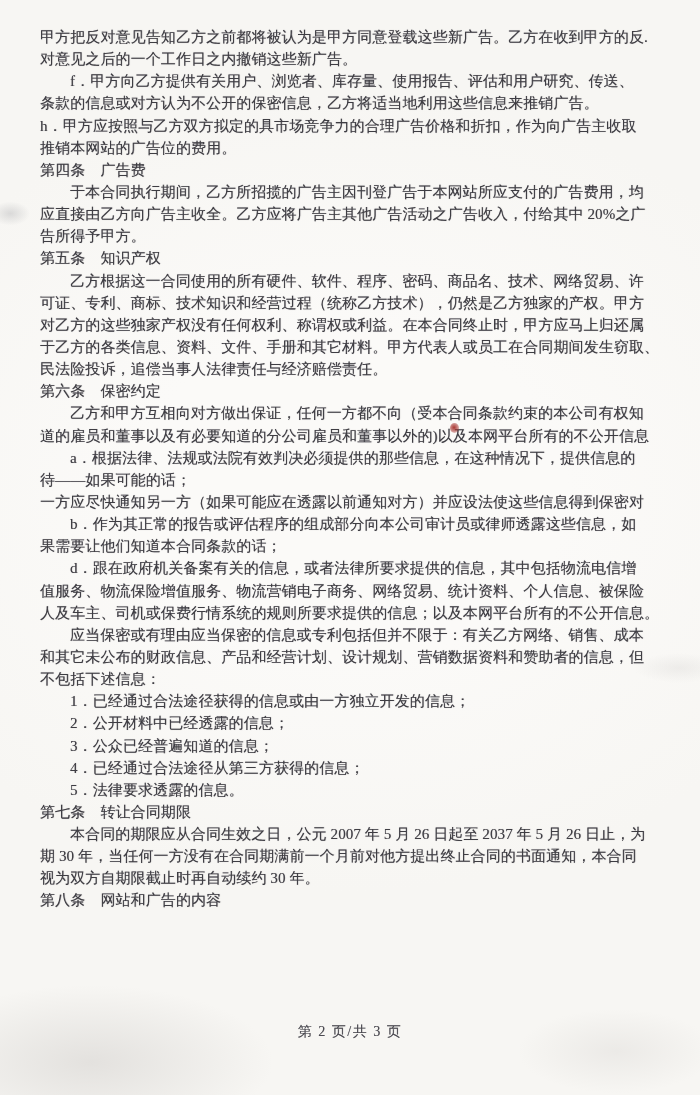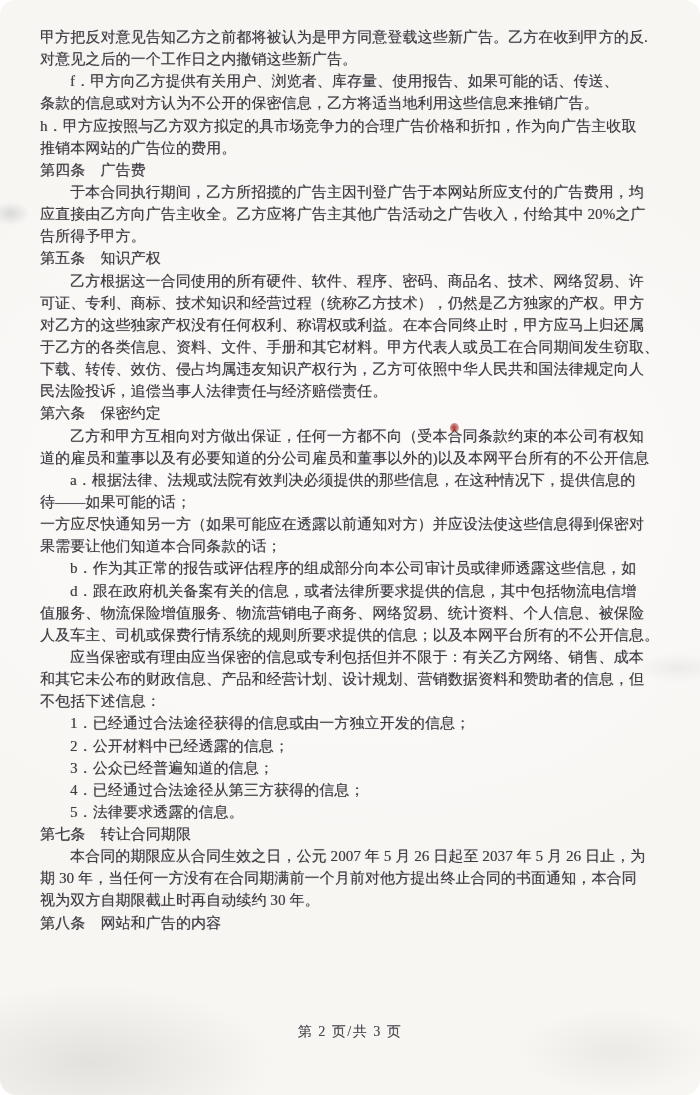--- a/index.html
+++ b/index.html
@@ -17,21 +17,20 @@
     overflow: hidden;
     font-family: "Liberation Serif", "DejaVu Serif", serif;
     
     background:
       radial-gradient(ellipse 260px 110px at 13% 97%, rgba(203,200,197,0.45), rgba(203,200,197,0) 70%),
       radial-gradient(ellipse 140px 60px at 88% 96%, rgba(214,211,208,0.35), rgba(214,211,208,0) 70%),
       radial-gradient(ellipse 26px 16px at 1.5% 19.5%, rgba(188,188,190,0.5), rgba(188,188,190,0) 75%),
       radial-gradient(ellipse 60px 20px at 97% 61%, rgba(210,208,206,0.3), rgba(210,208,206,0) 75%),
       radial-gradient(ellipse 540px 420px at 50% 45%, #fbfaf8 40%, #f7f6f3 95%),
       #f8f7f4;
-    border-radius: 16px;
   }
   .text-block {
     position: absolute;
     left: 40px;
     top: 26px;
     width: 624px;
     font-size: 15px;
     color: #3e3d43;
     text-shadow: 0.3px 0.3px 0.7px rgba(72,70,76,0.55);
     letter-spacing: 0.1px;
@@ -65,43 +64,42 @@
     background: radial-gradient(circle at 45% 45%, rgba(165,45,40,0.95) 0%, rgba(165,45,40,0.45) 60%, rgba(165,45,40,0) 100%);
   }
 </style>
 </head>
 <body>
 
 <div class="page">
   <div class="text-block">
       <div class="line">甲方把反对意见告知乙方之前都将被认为是甲方同意登载这些新广告。乙方在收到甲方的反.</div>
       <div class="line">对意见之后的一个工作日之内撤销这些新广告。</div>
-      <div class="line indent">f．甲方向乙方提供有关用户、浏览者、库存量、使用报告、如果可能的话、传送、</div>
+      <div class="line indent">f．甲方向乙方提供有关用户、浏览者、库存量、使用报告、评估和用户研究、传送、</div>
       <div class="line">条款的信息或对方认为不公开的保密信息，乙方将适当地利用这些信息来推销广告。</div>
       <div class="line">h．甲方应按照与乙方双方拟定的具市场竞争力的合理广告价格和折扣，作为向广告主收取</div>
       <div class="line">推销本网站的广告位的费用。</div>
       <div class="line">第四条　广告费</div>
       <div class="line indent">于本合同执行期间，乙方所招揽的广告主因刊登广告于本网站所应支付的广告费用，均</div>
       <div class="line">应直接由乙方向广告主收全。乙方应将广告主其他广告活动之广告收入，付给其中 20%之广</div>
       <div class="line">告所得予甲方。</div>
       <div class="line">第五条　知识产权</div>
       <div class="line indent">乙方根据这一合同使用的所有硬件、软件、程序、密码、商品名、技术、网络贸易、许</div>
       <div class="line">可证、专利、商标、技术知识和经营过程（统称乙方技术），仍然是乙方独家的产权。甲方</div>
       <div class="line">对乙方的这些独家产权没有任何权利、称谓权或利益。在本合同终止时，甲方应马上归还属</div>
       <div class="line">于乙方的各类信息、资料、文件、手册和其它材料。甲方代表人或员工在合同期间发生窃取、</div>
-      <div class="line">下载、转传、效仿、侵占均属违友知识产权行为，乙方可依照中华人民共和国法律规定向人</div>
       <div class="line">民法险投诉，追偿当事人法律责任与经济赔偿责任。</div>
       <div class="line">第六条　保密约定</div>
       <div class="line indent">乙方和甲方互相向对方做出保证，任何一方都不向（受本合同条款约束的本公司有权知</div>
       <div class="line">道的雇员和董事以及有必要知道的分公司雇员和董事以外的)以及本网平台所有的不公开信息</div>
       <div class="line indent">a．根据法律、法规或法院有效判决必须提供的那些信息，在这种情况下，提供信息的</div>
       <div class="line">待——如果可能的话；</div>
       <div class="line">一方应尽快通知另一方（如果可能应在透露以前通知对方）并应设法使这些信息得到保密对</div>
+      <div class="line indent">b．作为其正常的报告或评估程序的组成部分向本公司审计员或律师透露这些信息，如</div>
       <div class="line">果需要让他们知道本合同条款的话；</div>
-      <div class="line indent">b．作为其正常的报告或评估程序的组成部分向本公司审计员或律师透露这些信息，如</div>
       <div class="line indent">d．跟在政府机关备案有关的信息，或者法律所要求提供的信息，其中包括物流电信增</div>
       <div class="line">值服务、物流保险增值服务、物流营销电子商务、网络贸易、统计资料、个人信息、被保险</div>
       <div class="line">人及车主、司机或保费行情系统的规则所要求提供的信息；以及本网平台所有的不公开信息。</div>
       <div class="line indent">应当保密或有理由应当保密的信息或专利包括但并不限于：有关乙方网络、销售、成本</div>
       <div class="line">和其它未公布的财政信息、产品和经营计划、设计规划、营销数据资料和赞助者的信息，但</div>
       <div class="line">不包括下述信息：</div>
       <div class="line indent">1．已经通过合法途径获得的信息或由一方独立开发的信息；</div>
       <div class="line indent">2．公开材料中已经透露的信息；</div>
       <div class="line indent">3．公众已经普遍知道的信息；</div>
       <div class="line indent">4．已经通过合法途径从第三方获得的信息；</div>

